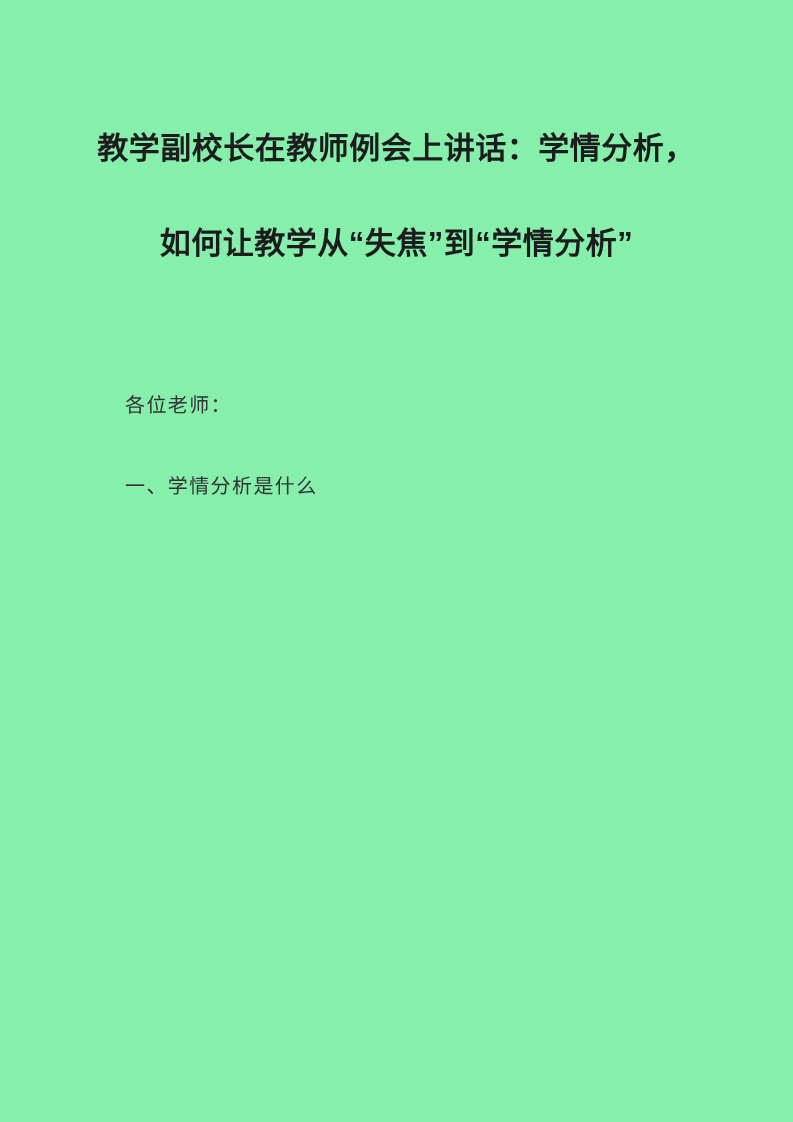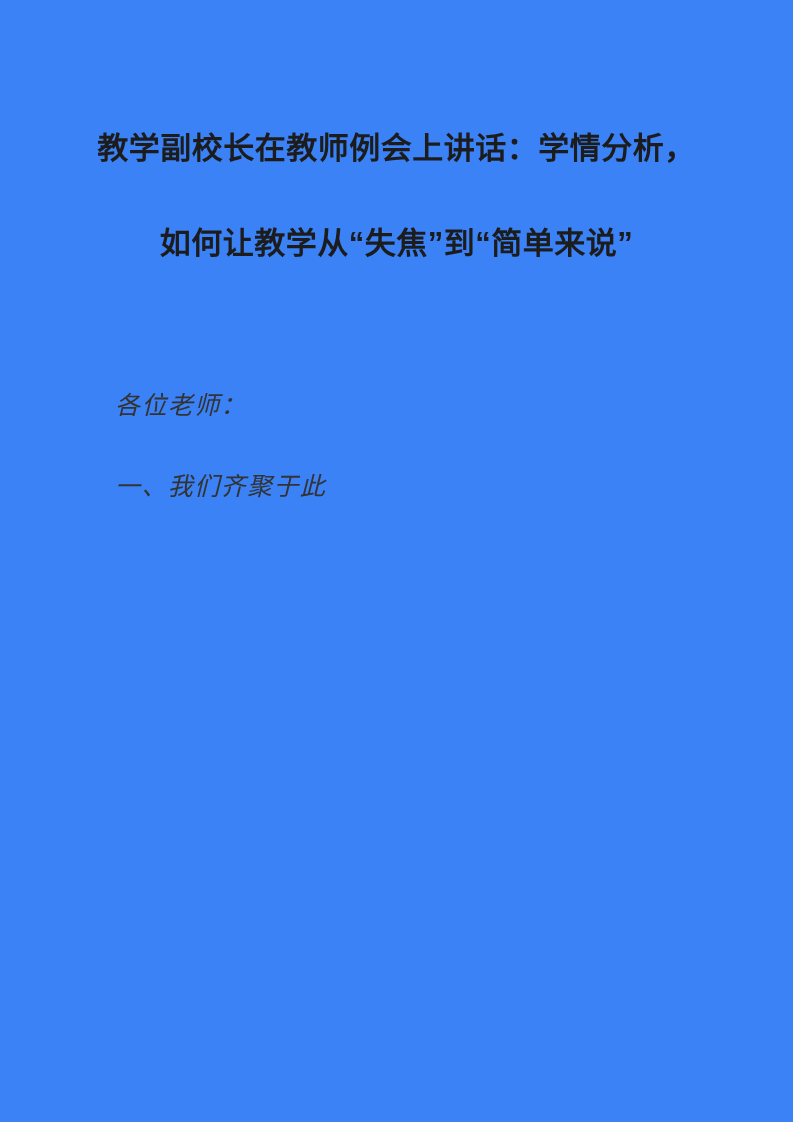--- a/index.html
+++ b/index.html
@@ -5,21 +5,21 @@
   html, body {
     margin: 0;
     padding: 0;
     background: #ffffff;
   }
   .page {
     position: relative;
     width: 793px;
     height: 1122px;
     margin: 0 auto;
-    background: #3b82f6;
+    background: #86efac;
     overflow: hidden;
     font-family: "Liberation Sans", sans-serif;
   }
   .title-line {
     margin: 0;
     width: 100%;
     text-align: center;
     font-size: 31px;
     font-weight: 700;
     line-height: 44px;
@@ -29,41 +29,40 @@
   }
   .title-line.line1 { margin-top: 127px; }
   .title-line.line2 { margin-top: 51px; }
   .content {
     position: absolute;
     left: 113px;
     top: 0;
     width: 562px;
   }
   .content p, .content h2 {
-    margin: 2px;
-    font-size: 25px;
+    margin: 12px;
+    font-size: 20px;
     line-height: 44px;
     color: #333333;
     letter-spacing: 1.4px;
     font-weight: 400;
-    font-style: italic;
   }
   .salutation { margin-top: 383px !important; }
   .para { text-align: justify; }
   .para1 { margin-top: 38px !important; }
   .section-heading { margin-top: 37px !important; }
   .para2 { margin-top: 33px !important; }
 </style>
 </head>
 <body>
 
 <div class="page">
   <h1 class="title-line line1">教学副校长在教师例会上讲话：学情分析，</h1>
-  <h1 class="title-line line2">如何让教学从“失焦”到“简单来说”</h1>
+  <h1 class="title-line line2">如何让教学从“失焦”到“学情分析”</h1>
 
   <div class="content">
     <p class="salutation">各位老师：</p>
 
 
-    <h2 class="section-heading">一、我们齐聚于此</h2>
+    <h2 class="section-heading">一、学情分析是什么</h2>
 
   </div>
 </div>
 
 </body></html>

